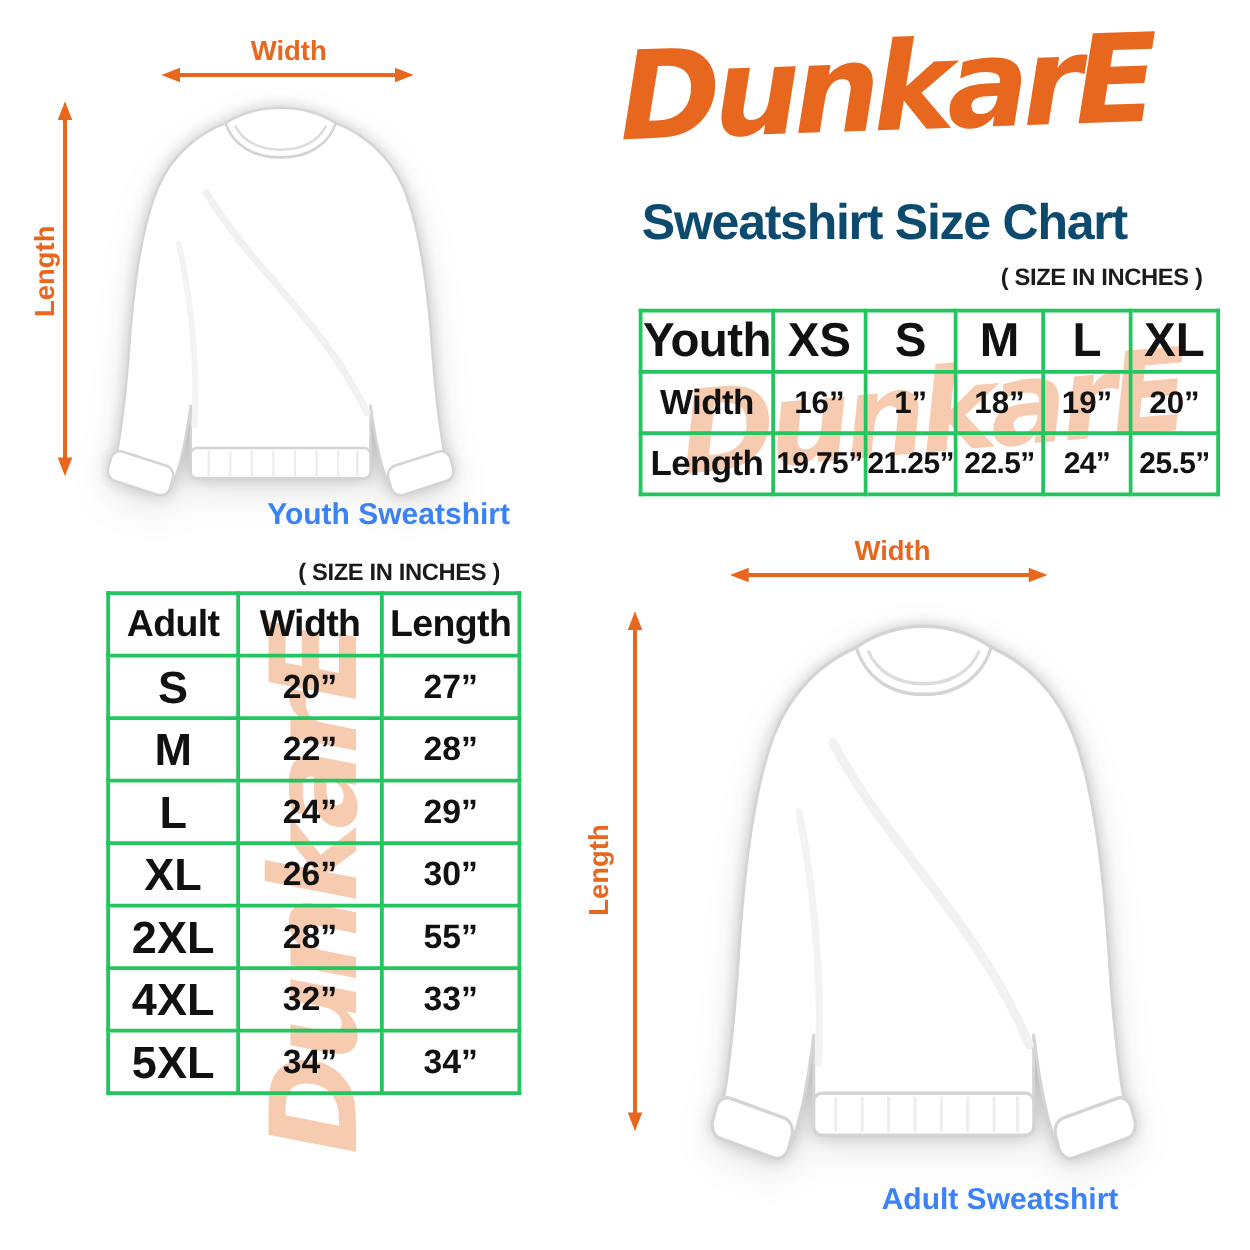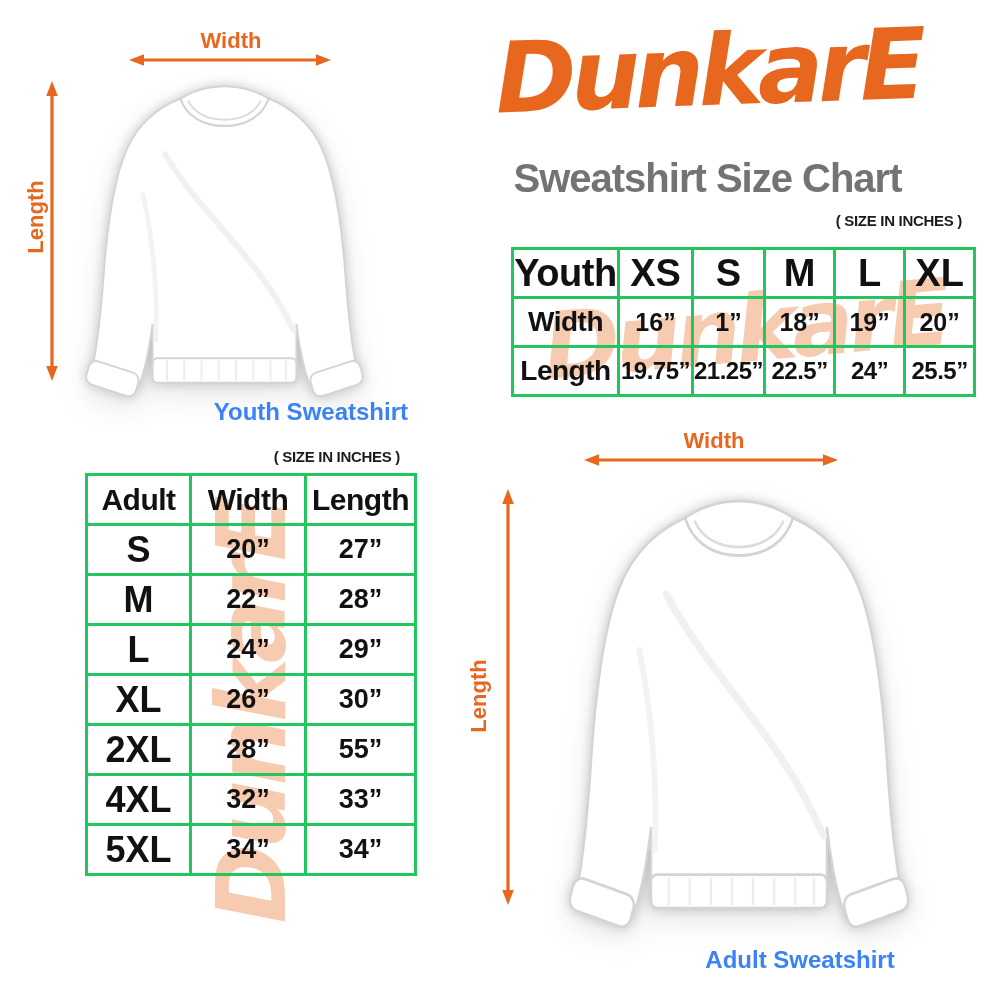--- a/index.html
+++ b/index.html
@@ -13,24 +13,24 @@
 
   
   .logo {
     position:absolute; left:428px; top:10px; width:560px; text-align:center;
     font-family:"DejaVu Sans", sans-serif; font-weight:800; font-style:italic;
     font-size:98px; letter-spacing:-6px; color:var(--accent);
     transform:rotate(-2deg); line-height:1.25; white-space:nowrap; z-index:3;
   }
   .title {
     position:absolute; left:430px; top:156px; width:555px; text-align:center;
-    font-size:40px; font-weight:700; letter-spacing:-1px; color:#737373; z-index:3;
+    font-size:40px; font-weight:700; letter-spacing:-1px; color:#0c4a6e; z-index:3;
   }
   .size-note {
-    position:absolute; font-size:15px; font-weight:700; letter-spacing:-0.3px;
+    position:absolute; font-size:19px; font-weight:700; letter-spacing:-0.3px;
     color:#1b1b1b; z-index:3; white-space:nowrap;
   }
   .size-note-top   { top:212px; left:660px; width:302px; text-align:right; }
   .size-note-adult { top:448px; left:100px; width:300px; text-align:right; }
 
   
   .wm {
     position:absolute; z-index:1; white-space:nowrap;
     font-family:"DejaVu Sans", sans-serif; font-weight:800; font-style:italic;
     letter-spacing:-5px; color:var(--wm);

